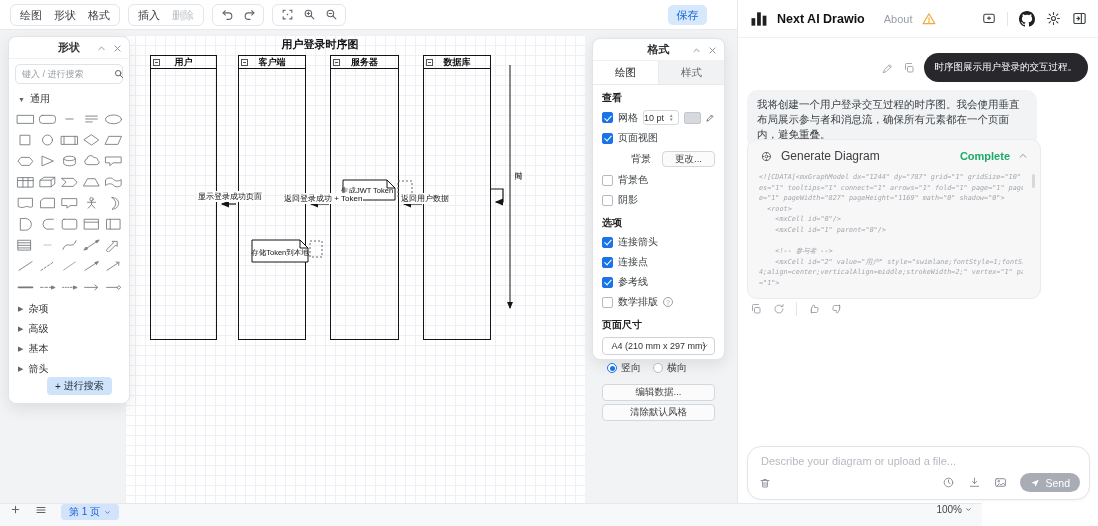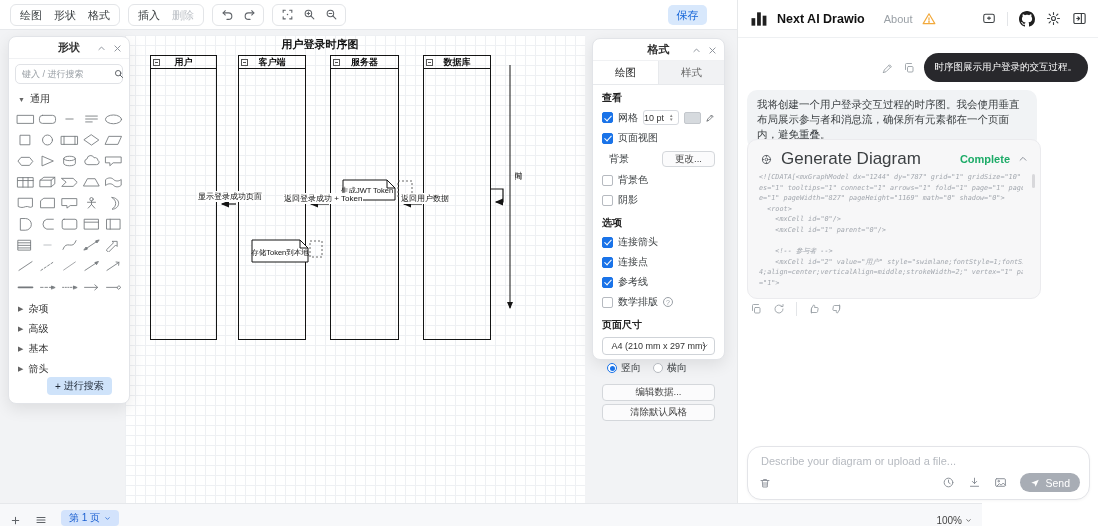--- a/index.html
+++ b/index.html
@@ -62,38 +62,38 @@
   .swatch{width:17px;height:12px;background:#d6dade;border:1px solid #c3c7cc;border-radius:2px;position:relative}
   .fm-btn{margin-left:auto;height:16px;border:1px solid #d4d7db;border-radius:4px;background:#fbfbfc;font-size:9.5px;color:#444;display:flex;align-items:center;justify-content:center;padding:0 12px}
   .fm-wide{margin:3px 9px;height:17px;border:1px solid #d4d7db;border-radius:4px;background:#fbfbfc;font-size:9.5px;color:#444;display:flex;align-items:center;justify-content:center}
   .fm-select{margin:3px 9px;height:18px;border:1px solid #cfd3d8;border-radius:4px;background:#fff;font-size:9px;color:#333;display:flex;align-items:center;justify-content:center;gap:5px;position:relative}
   .radio{width:10px;height:10px;border:1px solid #b6bac0;border-radius:50%;background:#fff;flex:none;position:relative}
   .radio.on{border-color:#1a73e8}
   .radio.on::after{content:"";position:absolute;inset:1.5px;background:#1a73e8;border-radius:50%}
   .help{width:10px;height:10px;border:1px solid #9aa0a6;border-radius:50%;font-size:7px;color:#9aa0a6;display:flex;align-items:center;justify-content:center}
 
   
-  .bbar{position:absolute;left:0;top:503px;width:982px;height:23px;background:#f7f8fa;border-top:1px solid #e6e8eb;display:flex;align-items:flex-end;padding:0 10px;gap:14px;z-index:9}
+  .bbar{position:absolute;left:0;top:503px;width:982px;height:23px;background:#f7f8fa;border-top:1px solid #e6e8eb;display:flex;align-items:flex-start;padding:0 10px;gap:14px;z-index:9}
   .page-chip{background:#d3e3fc;color:#1a5fd0;border-radius:4px;height:16px;display:flex;align-items:center;gap:4px;padding:0 8px;font-size:10px}
   .zoom-ind{margin-left:auto;font-size:10px;color:#444;display:flex;align-items:center;gap:3px}
 
   
   .chat{position:absolute;left:737px;top:0;width:361px;height:503px;background:#fff;border-left:1px solid #e6e8ea;z-index:8}
   .ch-head{position:absolute;left:0;top:0;width:100%;height:38px;border-bottom:1px solid #eef0f2;display:flex;align-items:center;padding:0 11px}
   .ch-name{font-size:12.5px;font-weight:bold;color:#111;margin-left:8px}
   .ch-about{font-size:11px;color:#9aa0a6;margin-left:19px}
   .ch-hicons{margin-left:auto;display:flex;align-items:center;gap:11px;color:#3c4043}
   .vdiv{width:1px;height:14px;background:#e3e5e8}
   .u-row{position:absolute;right:10px;top:53px;display:flex;align-items:center;gap:9px}
   .u-icons{display:flex;gap:9px;color:#9aa0a6}
   .u-bubble{background:#28282c;color:#fff;font-size:9.5px;border-radius:16px;padding:8px 11px;white-space:nowrap}
   .a-bubble{position:absolute;left:9px;top:90px;width:290px;background:#f1f3f5;border-radius:10px;padding:7px 10px;font-size:10.5px;line-height:15px;color:#3c4043}
   .tool{position:absolute;left:9px;top:139px;width:294px;height:160px;background:#f7f7f8;border:1px solid #ebebee;border-radius:10px}
   .tool-h{display:flex;align-items:center;gap:8px;padding:9px 12px 4px;color:#3c4043}
-  .tool-t{font-size:17px}
+  .tool-t{font-size:12px}
   .tool-status{margin-left:auto;font-size:11px;font-weight:bold;color:#1cab67}
   .tool-code{position:absolute;left:11px;top:32px;width:264px;height:122px;overflow:hidden}
   .tool-code pre{font-family:"DejaVu Sans Mono",monospace;font-style:italic;font-size:6.8px;line-height:10.6px;color:#a2a7ae;white-space:pre}
   .tool-sb{position:absolute;right:5px;top:34px;width:3px;height:14px;background:#d8d8db;border-radius:2px}
   .act-row{position:absolute;left:12px;top:302px;display:flex;align-items:center;gap:11px;color:#9aa0a6}
   .inp{position:absolute;left:9px;top:446px;width:343px;height:54px;border:1px solid #e3e4e8;border-radius:14px;background:#fff;box-shadow:0 1px 3px rgba(0,0,0,.04)}
   .inp input{position:absolute;left:13px;top:8px;width:300px;border:0;outline:0;font-size:11px;color:#333;font-family:"Liberation Sans",sans-serif}
   .inp input::placeholder{color:#b6bac0}
   .inp-row{position:absolute;left:11px;right:9px;bottom:7px;display:flex;align-items:center;color:#8b9097}
   .inp-right{margin-left:auto;display:flex;align-items:center;gap:13px}
@@ -559,21 +559,21 @@
           <svg width="9" height="9" viewBox="0 0 24 24" fill="none" stroke="currentColor" stroke-width="2" stroke-linecap="round" stroke-linejoin="round">
             <path d="M3 21l1.5-5L15 5.5l3.5 3.5L8 19.5 3 21z"></path>
             <path d="M13.5 7 17 10.5"></path>
           </svg>
         </span>
     </div>
     <div class="fm-row">
       <span class="cb on"></span>
       <span>页面视图</span>
     </div>
-    <div class="fm-row" style="padding-left:16px">
+    <div class="fm-row" style="padding-left:38px">
       <span>背景</span>
       <span class="fm-btn">更改...</span>
     </div>
     <div class="fm-row">
       <span class="cb"></span>
       <span>背景色</span>
     </div>
     <div class="fm-row">
       <span class="cb"></span>
       <span>阴影</span>

